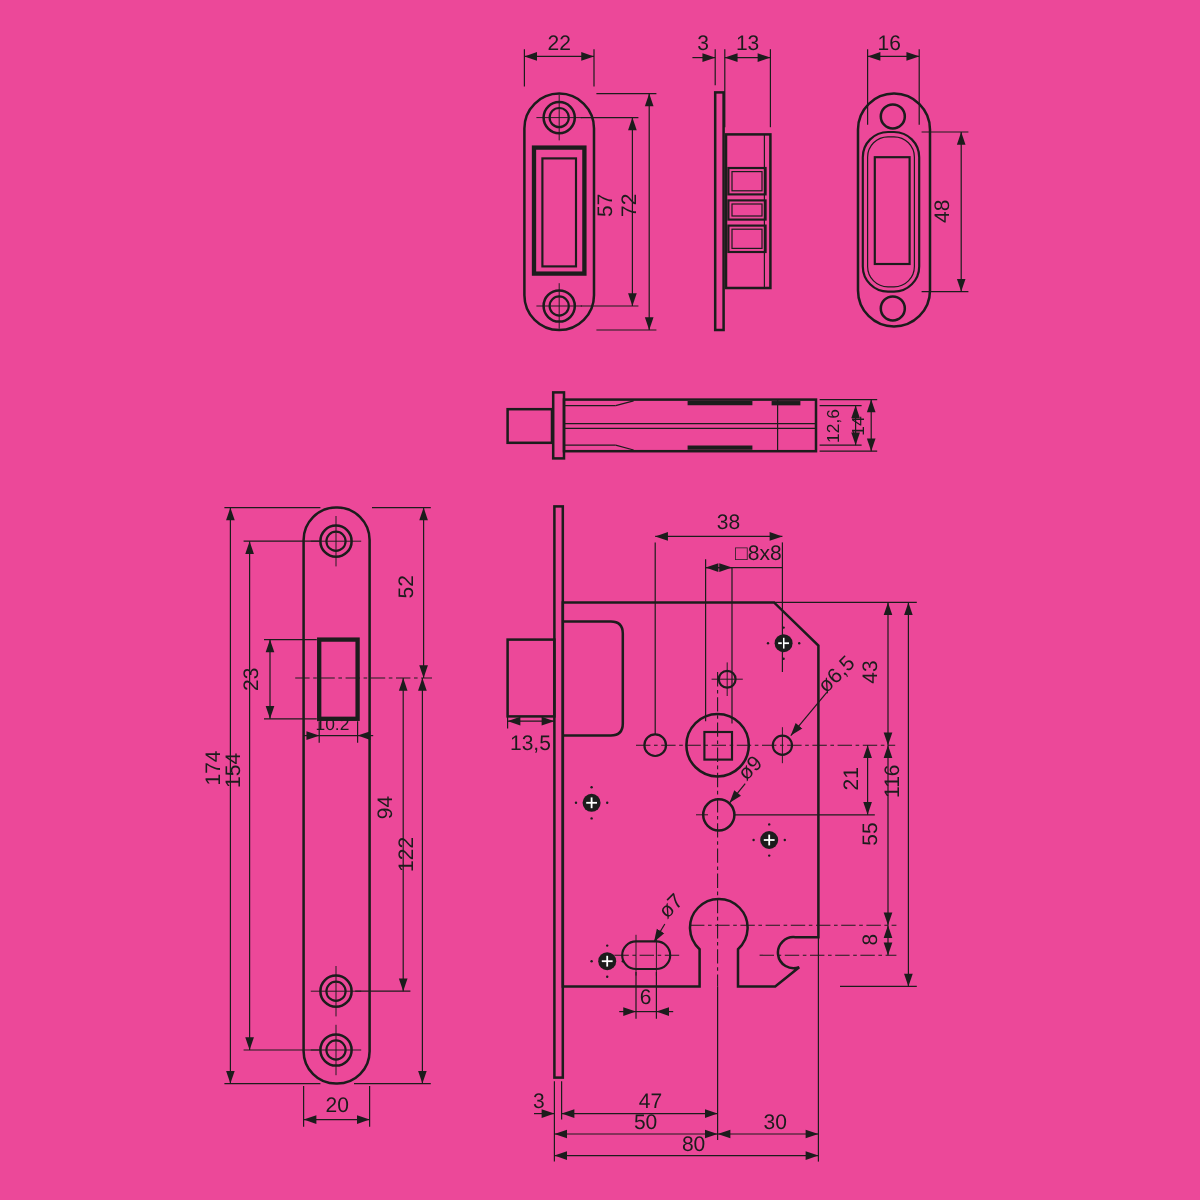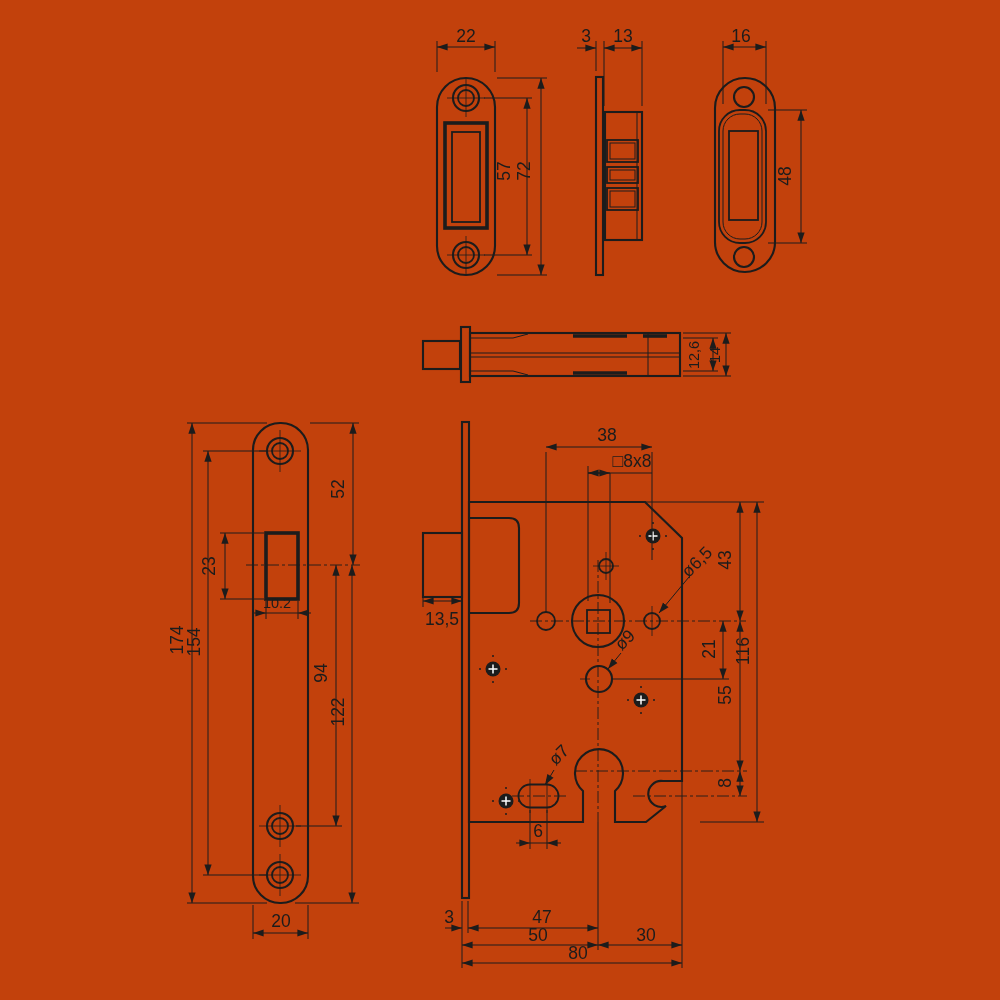--- a/index.html
+++ b/index.html
@@ -1,16 +1,16 @@
 <!DOCTYPE html>
 <html><head>
 <meta charset="utf-8">
 <style>
   html,body{margin:0;padding:0;background:#ffffff;}
-  .canvas{width:1000px;height:1000px;background:#c2410c;position:relative;text-align:right;}
+  .canvas{width:1000px;height:1000px;background:#ec4899;position:relative;text-align:right;}
   svg{display:block;}
   .ln{stroke:#1c1c1c;fill:none;}
   .s2{stroke-width:2.1;}
   .s18{stroke-width:1.8;}
   .b{stroke-width:3.6;}
   .t{stroke-width:1;}
   .tick{stroke-width:0.8;}
   .c{stroke-width:0.9;stroke-dasharray:12 3 3 3;}
   text{font-family:"Liberation Sans","DejaVu Sans",sans-serif;fill:#1c1c1c;font-size:17.5px;text-anchor:middle;}
   .sm{font-size:14.5px;}

